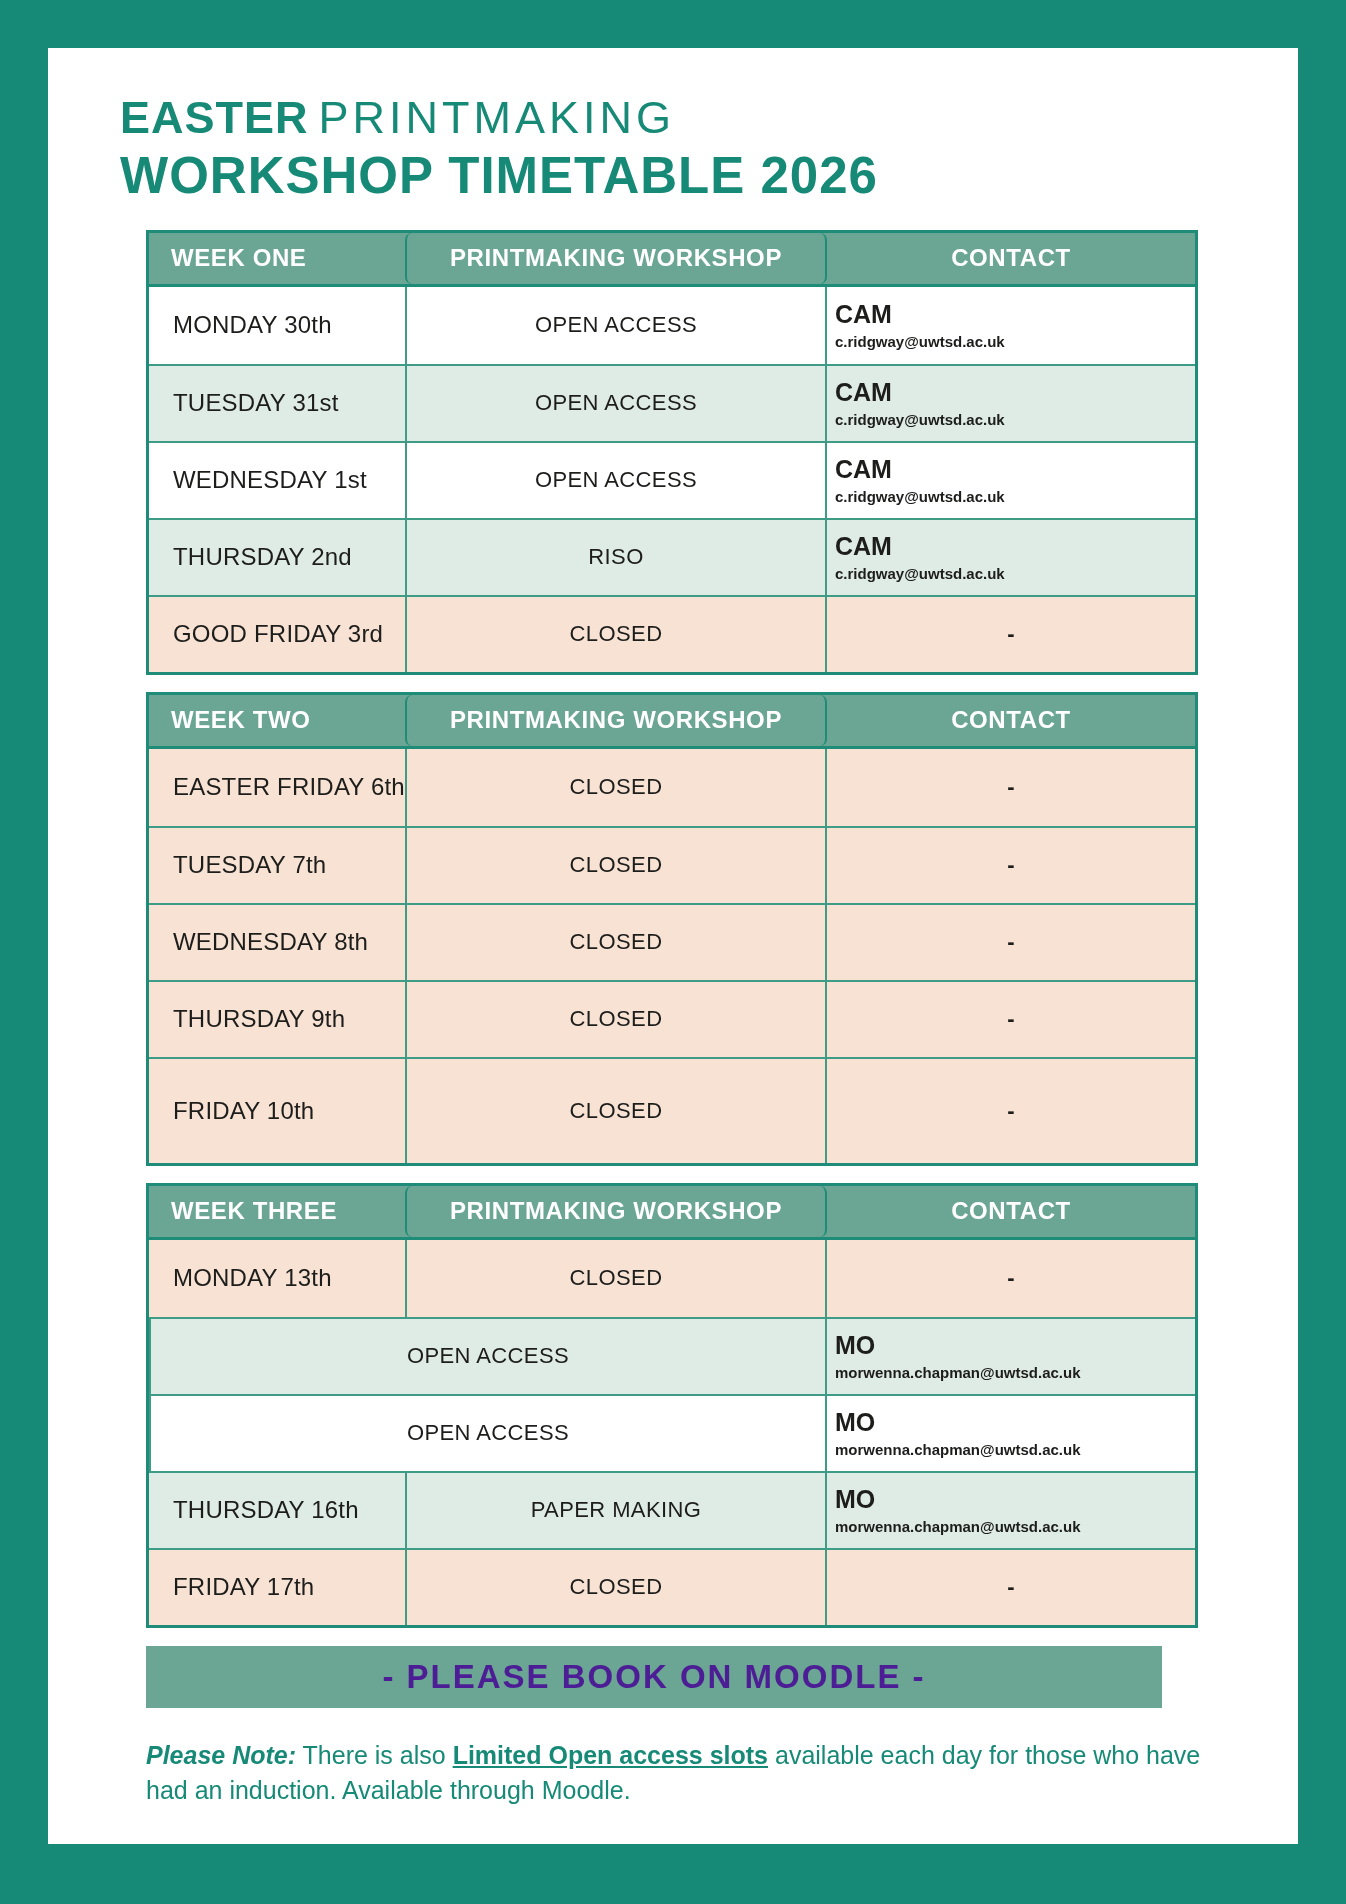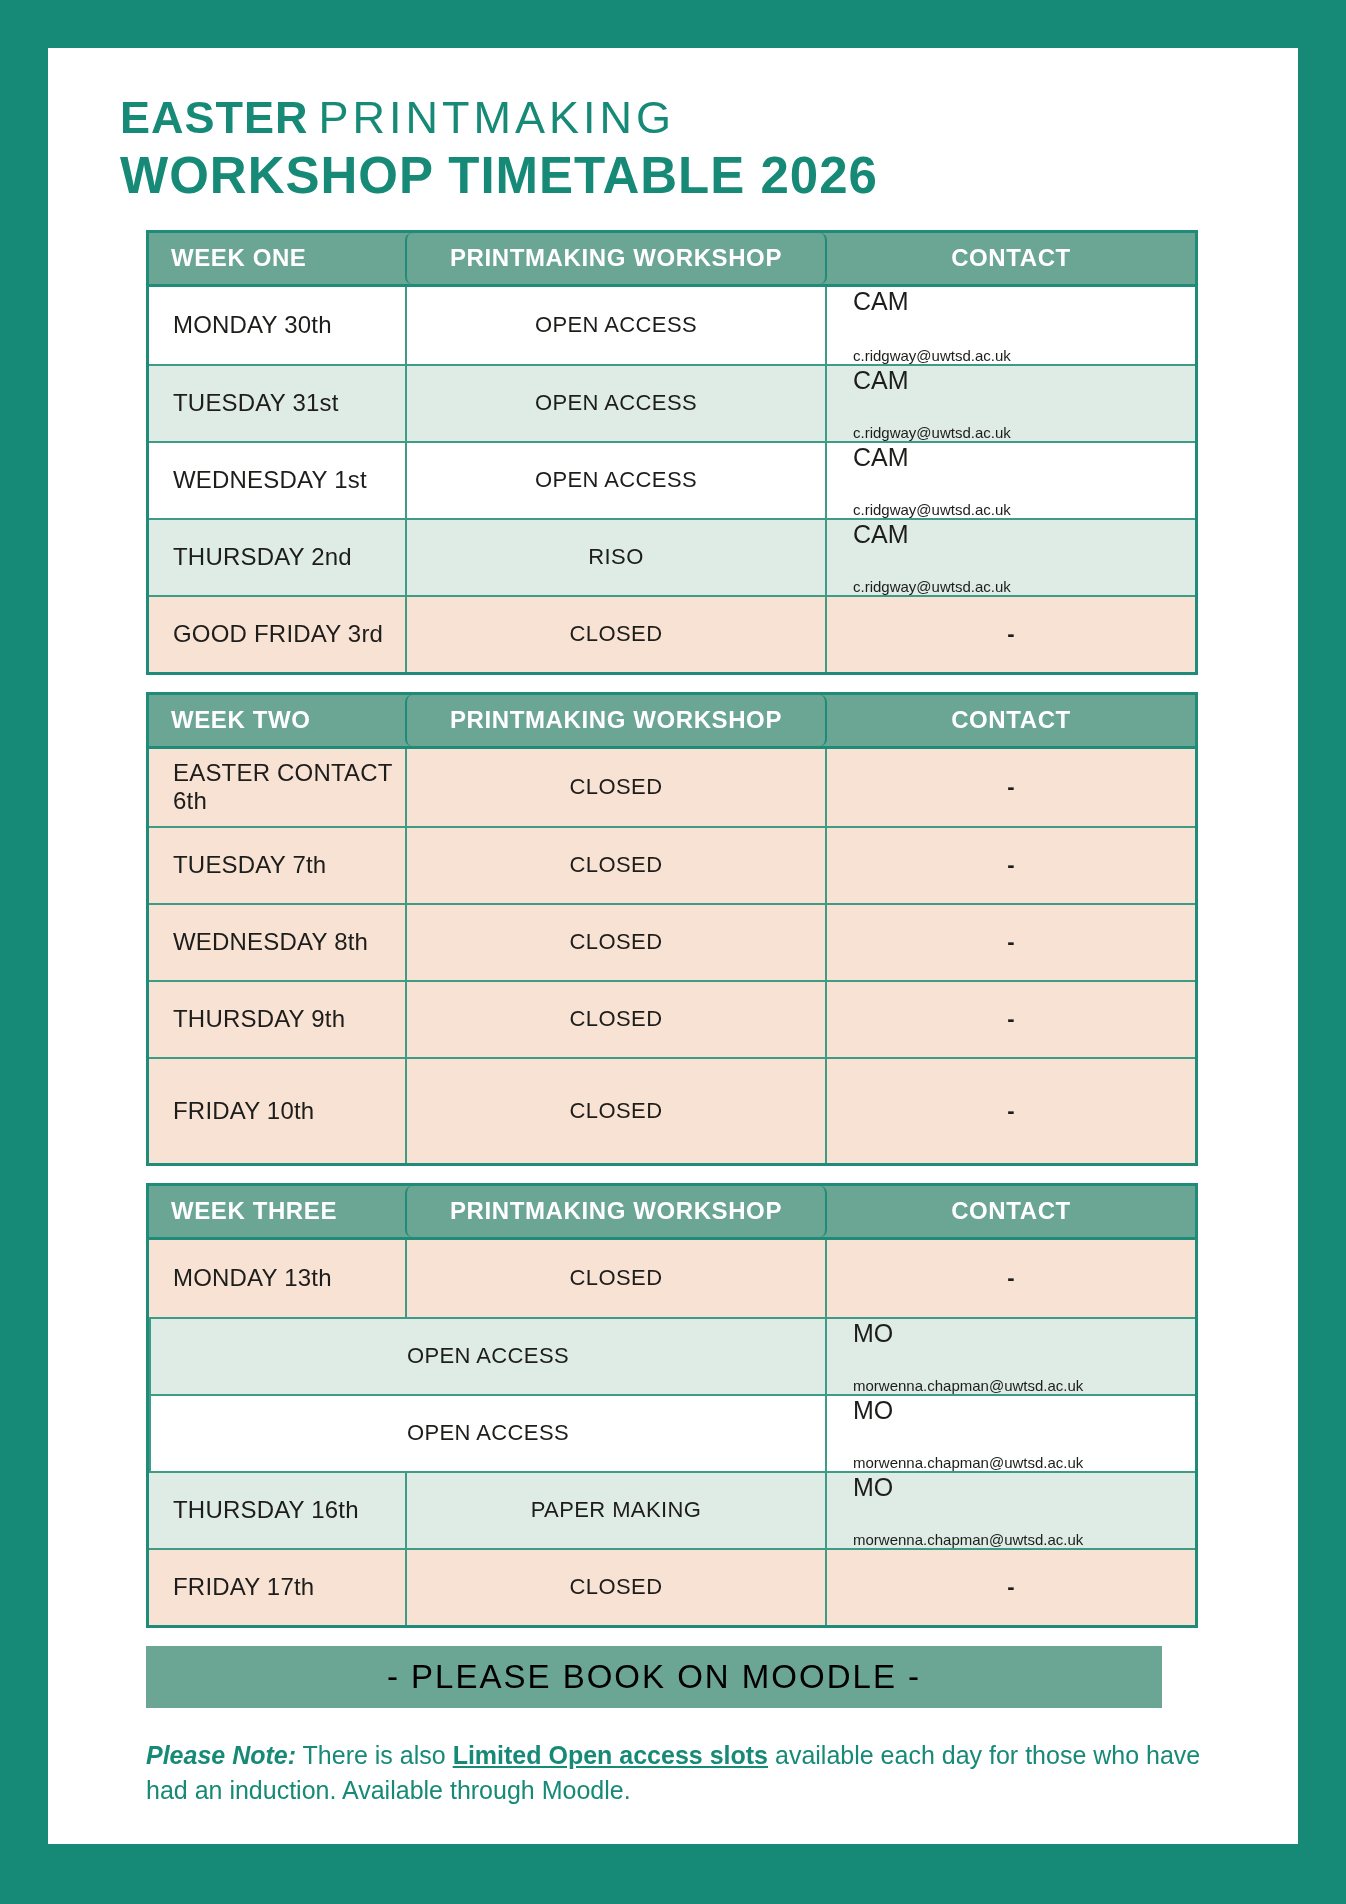--- a/index.html
+++ b/index.html
@@ -35,27 +35,27 @@
   .row.tall{height:106px;}
   .row + .row{border-top:2px solid var(--border-thin);}
   .row .c2{border-left:2px solid var(--border-thin);border-right:2px solid var(--border-thin);}
   .bg-white{background:#ffffff;}
   .bg-green{background:var(--row-green);}
   .bg-peach{background:var(--row-peach);}
 
   .day{display:flex;align-items:center;padding-left:24px;font-size:24px;color:var(--text);letter-spacing:0.2px;}
   .ws{display:flex;align-items:center;justify-content:center;font-size:22px;color:var(--text);letter-spacing:0.4px;}
   .ws.bold{font-weight:normal;}
-  .contact{display:flex;flex-direction:column;justify-content:space-between;padding-left:26px;color:var(--text);}
+  .contact{display:flex;flex-direction:column;justify-content:center;padding-left:8px;color:var(--text);font-weight:bold;}
   .contact .cname{font-size:25px;}
   .contact .cemail{font-size:15px;margin-top:4px;}
   .contact.dash{align-items:center;justify-content:center;padding-left:0;font-size:22px;font-weight:bold;}
 
   .banner{width:1016px;margin-left:26px;margin-top:18px;height:62px;background:var(--header-bg);
-    color:#000000;font-weight:normal;font-size:33px;letter-spacing:2px;
+    color:#4c1d95;font-weight:bold;font-size:33px;letter-spacing:2px;
     display:flex;align-items:center;justify-content:center;}
 
   .note{width:1070px;margin-left:26px;margin-top:30px;color:var(--title);font-size:25px;line-height:1.4;}
   .note .pn{font-weight:bold;font-style:italic;}
   .note .lnk{font-weight:bold;text-decoration:underline;cursor:pointer;}
 </style>
 </head>
 <body>
 
 <div class="frame">
@@ -113,21 +113,21 @@
             <div class="contact c3 dash">-</div>
           </div>
         </div>
         <div class="tbl">
           <div class="trow head">
             <div class="th c1">WEEK TWO</div>
             <div class="th c2">PRINTMAKING WORKSHOP</div>
             <div class="th c3">CONTACT</div>
           </div>
           <div class="trow row bg-peach">
-            <div class="day c1">EASTER CONTACT 6th</div>
+            <div class="day c1">EASTER FRIDAY 6th</div>
             <div class="ws c2">CLOSED</div>
             <div class="contact c3 dash">-</div>
           </div>
           <div class="trow row bg-peach">
             <div class="day c1">TUESDAY 7th</div>
             <div class="ws c2">CLOSED</div>
             <div class="contact c3 dash">-</div>
           </div>
           <div class="trow row bg-peach">
             <div class="day c1">WEDNESDAY 8th</div>

